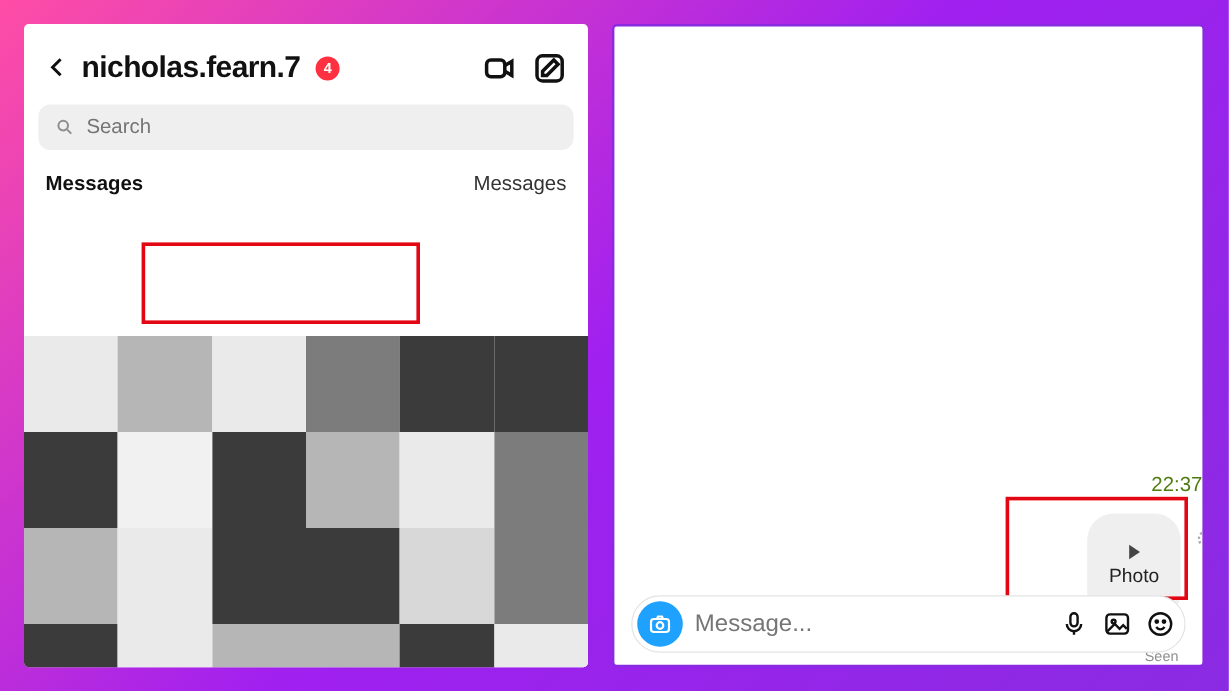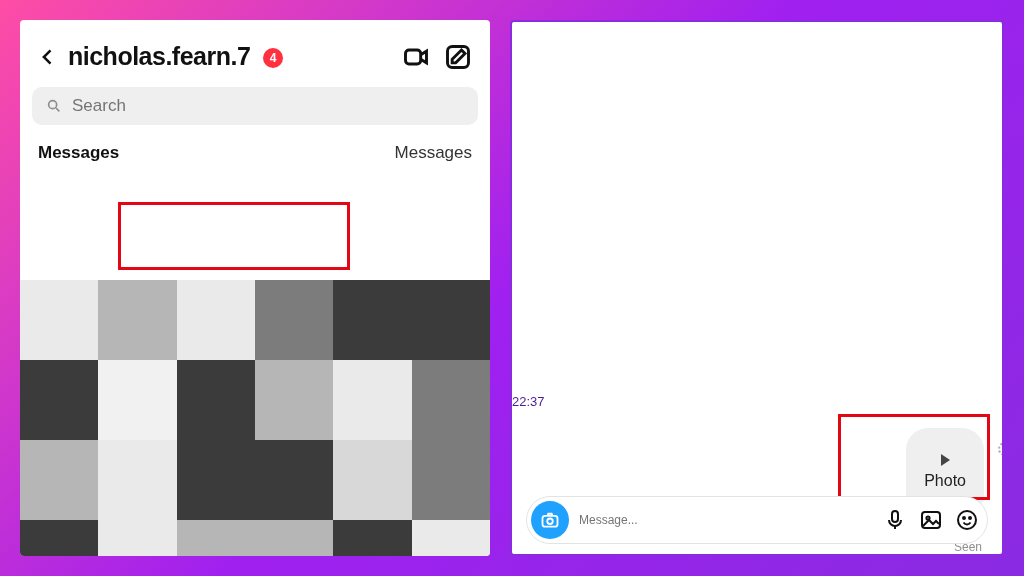--- a/index.html
+++ b/index.html
@@ -123,23 +123,23 @@
     .c0{background:#f1f1f1;} .c1{background:#b6b6b6;} .c2{background:#7c7c7c;}
     .c3{background:#3b3b3b;} .c4{background:#d8d8d8;} .c5{background:#eaeaea;}
 
     
     .chat-body {
       position: absolute; inset: 0;
     }
     .timestamp {
       position: absolute;
       top: 372px; left: 0; right: 0;
-      text-align: left;
-      color: #4c1d95;
-      font-size: 13px;
+      text-align: right;
+      color: #4d7c0f;
+      font-size: 17px;
     }
     .bubble-wrap {
       position: absolute;
       right: 18px; top: 406px;
       text-align: right;
     }
     .photo-pill {
       display: inline-flex;
       align-items: center;
       gap: 6px;
@@ -182,21 +182,21 @@
       background: #fff;
     }
     .cam-btn {
       width: 38px; height: 38px; border-radius: 50%;
       background: #1fa1ff;
       display: flex; align-items: center; justify-content: center;
     }
     .cam-btn svg { width: 20px; height: 20px; fill:none; stroke:#fff; stroke-width:2.2; }
     .msg-input {
       flex: 1; border: none; outline: none;
-      font-size: 12px; color: #1d4ed8;
+      font-size: 20px; color: #1d4ed8;
       background: transparent;
     }
     .composer-icons { display: flex; gap: 12px; }
     .composer-icons svg { width: 24px; height: 24px; fill:none; stroke:#111; stroke-width:2; }
   </style>
 </head>
 <body>
 
 <div class="frame">
 

